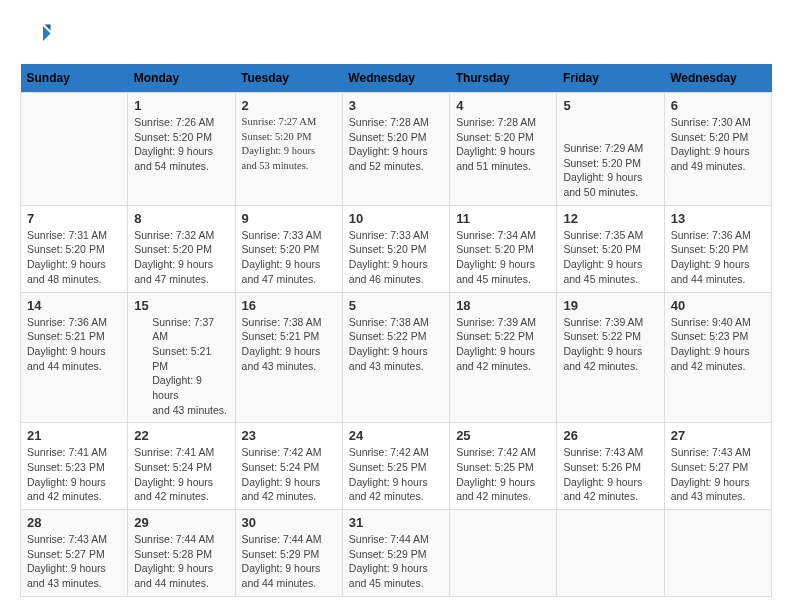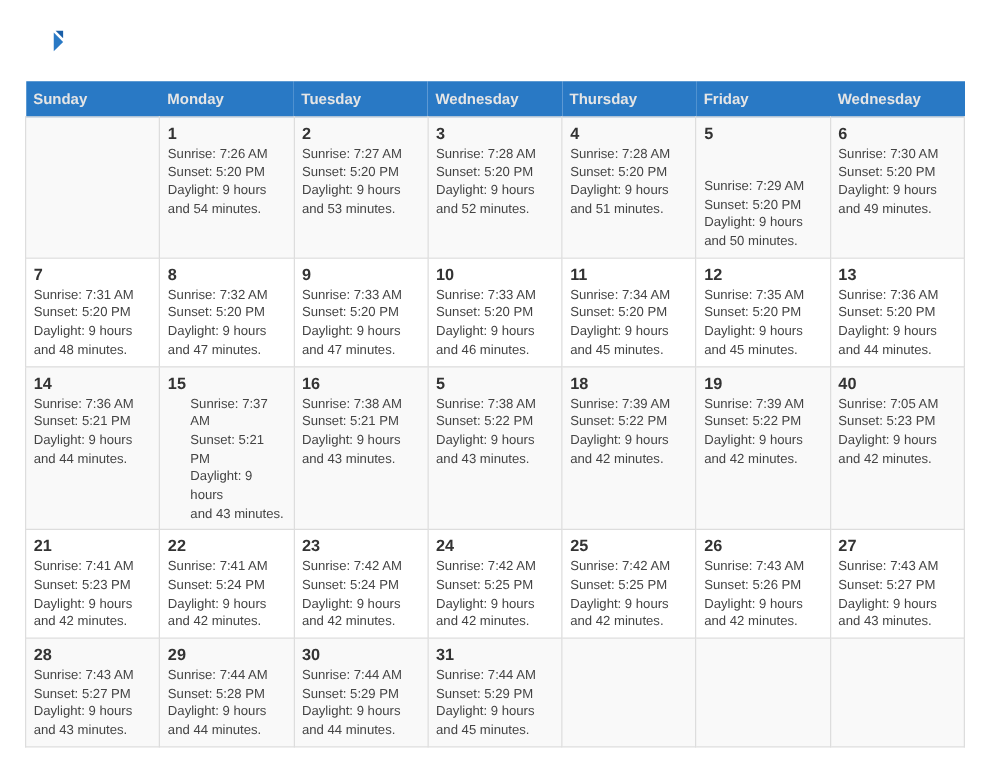--- a/index.html
+++ b/index.html
@@ -46,21 +46,21 @@
       font-size: 14px;
       color: #555;
     }
     table {
       width: 100%;
       border-collapse: collapse;
       font-size: 11px;
     }
     thead tr th {
       background-color: #2979C5;
-      color: #e5e5e5;
+      color: #000000;
       padding: 7px 6px;
       text-align: left;
       font-size: 12px;
       font-weight: 600;
     }
     tbody tr td {
       border: 1px solid #ddd;
       vertical-align: top;
       padding: 5px 6px;
       height: 80px;
@@ -124,21 +124,21 @@
         <td></td>
         <td>
           <span class="day-number">1</span>
           <div class="day-info" style="white-space: pre-line;">Sunrise: 7:26 AM
 Sunset: 5:20 PM
 Daylight: 9 hours
 and 54 minutes.</div>
         </td>
         <td>
           <span class="day-number">2</span>
-          <div class="day-info" style="white-space: pre-line;">Sunrise: 7:27 AM
+          <div class="day-info" style="white-space: pre-line; font-family: Liberation Serif, serif;">Sunrise: 7:27 AM
 Sunset: 5:20 PM
 Daylight: 9 hours
 and 53 minutes.</div>
         </td>
         <td>
           <span class="day-number">3</span>
           <div class="day-info" style="white-space: pre-line;">Sunrise: 7:28 AM
 Sunset: 5:20 PM
 Daylight: 9 hours
 and 52 minutes.</div>
@@ -254,21 +254,21 @@
         </td>
         <td>
           <span class="day-number">19</span>
           <div class="day-info" style="white-space: pre-line;">Sunrise: 7:39 AM
 Sunset: 5:22 PM
 Daylight: 9 hours
 and 42 minutes.</div>
         </td>
         <td>
           <span class="day-number">40</span>
-          <div class="day-info" style="white-space: pre-line;">Sunrise: 7:05 AM
+          <div class="day-info" style="white-space: pre-line;">Sunrise: 9:40 AM
 Sunset: 5:23 PM
 Daylight: 9 hours
 and 42 minutes.</div>
         </td>
       </tr>
       <tr>
         <td>
           <span class="day-number">21</span>
           <div class="day-info" style="white-space: pre-line;">Sunrise: 7:41 AM
 Sunset: 5:23 PM

